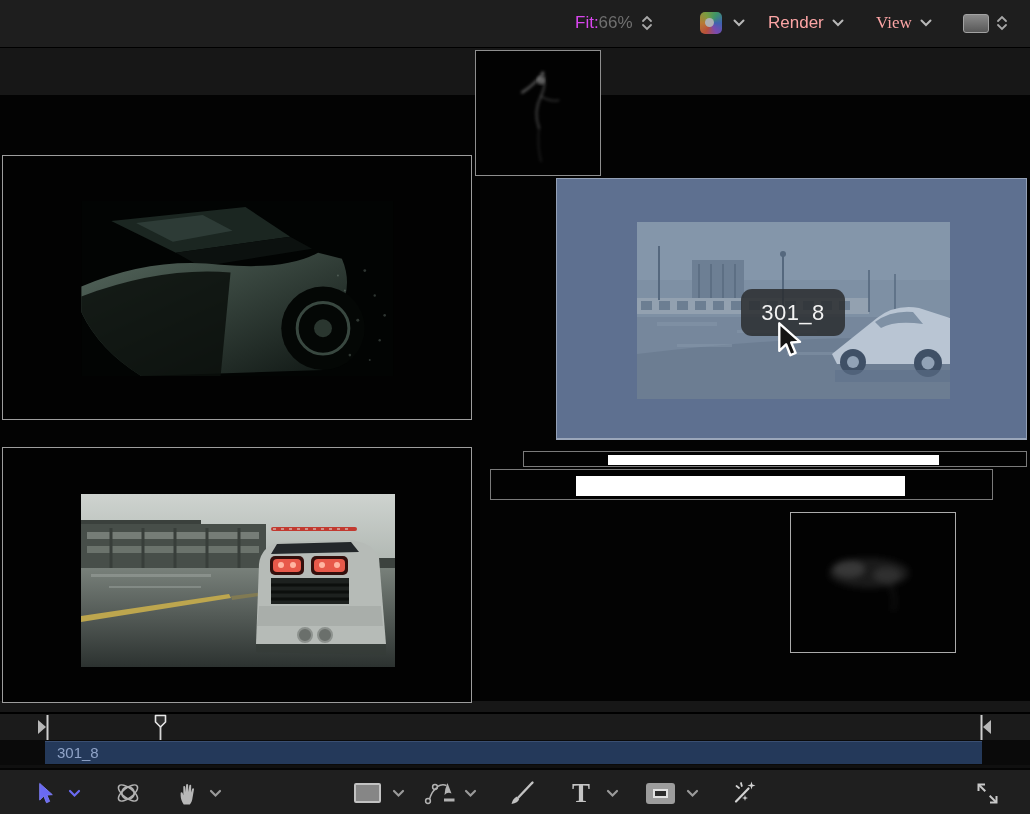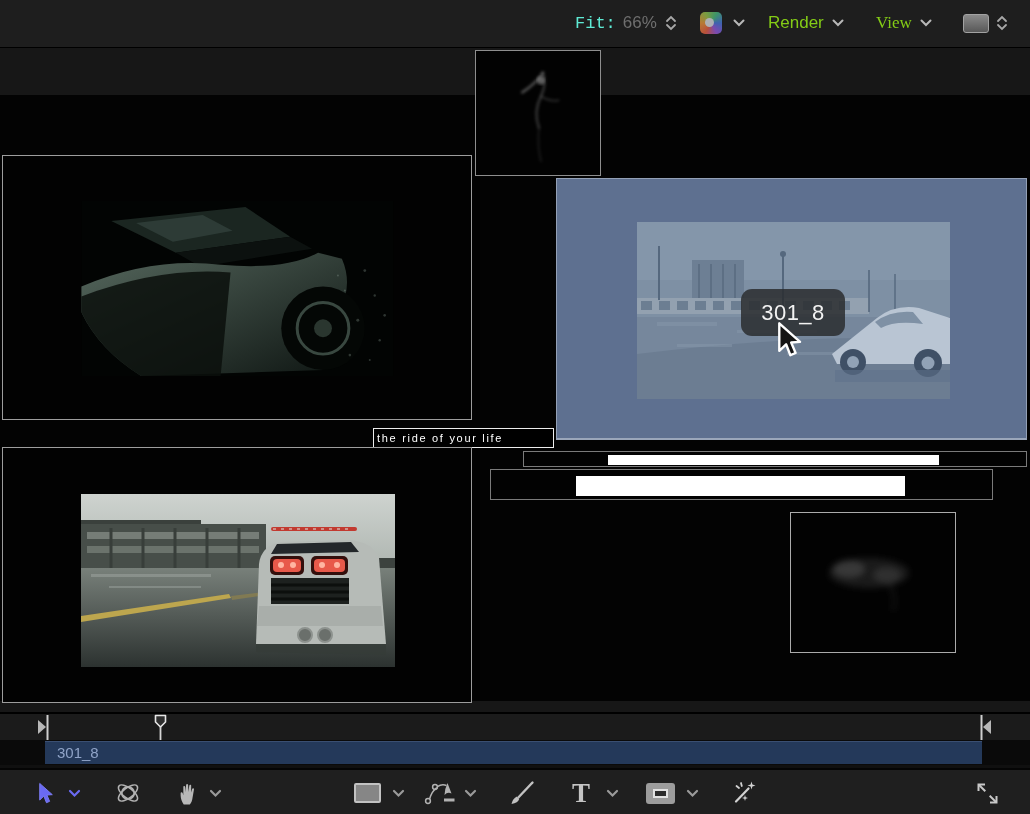--- a/index.html
+++ b/index.html
@@ -9,22 +9,22 @@
     position:relative; width:1030px; height:814px; overflow:hidden;
     background:#161616;
   }
   .abs { position:absolute; }
 
   
   .top-toolbar {
     position:absolute; left:0; top:0; width:1030px; height:48px;
     background:#1e1e1e; border-bottom:1px solid #000;
   }
-  .tb-label { position:absolute; top:14px; font-size:17px; color:#84cc16; cursor:default; }
-  .tb-dim   { color:#5eead4;font-family:Liberation Mono, monospace; }
+  .tb-label { position:absolute; top:14px; font-size:17px; color:#fca5a5; cursor:default; }
+  .tb-dim   { color:#d946ef; }
   .tb-dimmer{ color:#6f6f6f; }
 
   
   .canvas { position:absolute; left:0; top:48px; width:1030px; height:664px; background:#171717; }
   .project-bg { position:absolute; left:0; top:47px; width:1030px; height:606px; background:#030303; }
 
   .clip { position:absolute; background:#020202; }
   .clip-border { border:1px solid #9d9d9d; }
 
   .clip-c {
@@ -70,21 +70,21 @@
   svg { display:block; }
 </style>
 </head>
 <body>
 <div id="stage">
 
   <div class="top-toolbar">
 
     <div class="tool" style="left:575px;">
       <span class="tb-label tb-dim" style="position:static;">Fit:</span>
-      <span class="tb-label tb-dimmer" style="position:static; margin-left:7px;">66%</span>
+      <span class="tb-label tb-dimmer" style="position:static; ">66%</span>
       <span style="margin-left:8px;">
         <svg width="12" height="18" viewBox="0 0 12 18">
             <path d="M2 7 L6 3 L10 7" stroke="#a8a8a8" stroke-width="1.8" fill="none" stroke-linecap="round"></path>
             <path d="M2 11 L6 15 L10 11" stroke="#a8a8a8" stroke-width="1.8" fill="none" stroke-linecap="round"></path>
           </svg>
       </span>
     </div>
 
     <div class="tool" style="left:700px;">
       <span style="width:22px;height:22px;border-radius:5px;display:inline-block;position:relative;background:conic-gradient(from 210deg,#b8503a,#b87a34,#7a9c40,#3e9468,#3e62b0,#7a4ab0,#b8503a);">
@@ -233,23 +233,20 @@
         <span>301_8</span>
       </div>
 
       <div class="abs" style="left:216px; top:142px;">
         <svg width="30" height="38" viewBox="0 0 18 24">
           <path d="M3.5 1.5 L3.5 18.8 L7.8 14.7 L10.5 21.6 L13.8 20.2 L11 13.6 L16.6 13.2 Z" fill="#141414" stroke="#ffffff" stroke-width="1.5" stroke-linejoin="round"></path>
         </svg>
       </div>
     </div>
 
-    <div class="text-el" style="left:373px; top:380px; width:181px; height:20px;">
-      <span>the ride of your life</span>
-    </div>
 
     <div class="bar-box" style="left:523px; top:403px; width:504px; height:16px;">
       <div class="bar-white" style="left:84px; top:3px; width:331px; height:10px;"></div>
     </div>
 
     <div class="bar-box" style="left:490px; top:421px; width:503px; height:31px;">
       <div class="bar-white" style="left:85px; top:6px; width:329px; height:20px;"></div>
     </div>
 
     <div class="clip clip-border" style="left:2px; top:399px; width:470px; height:256px;">

